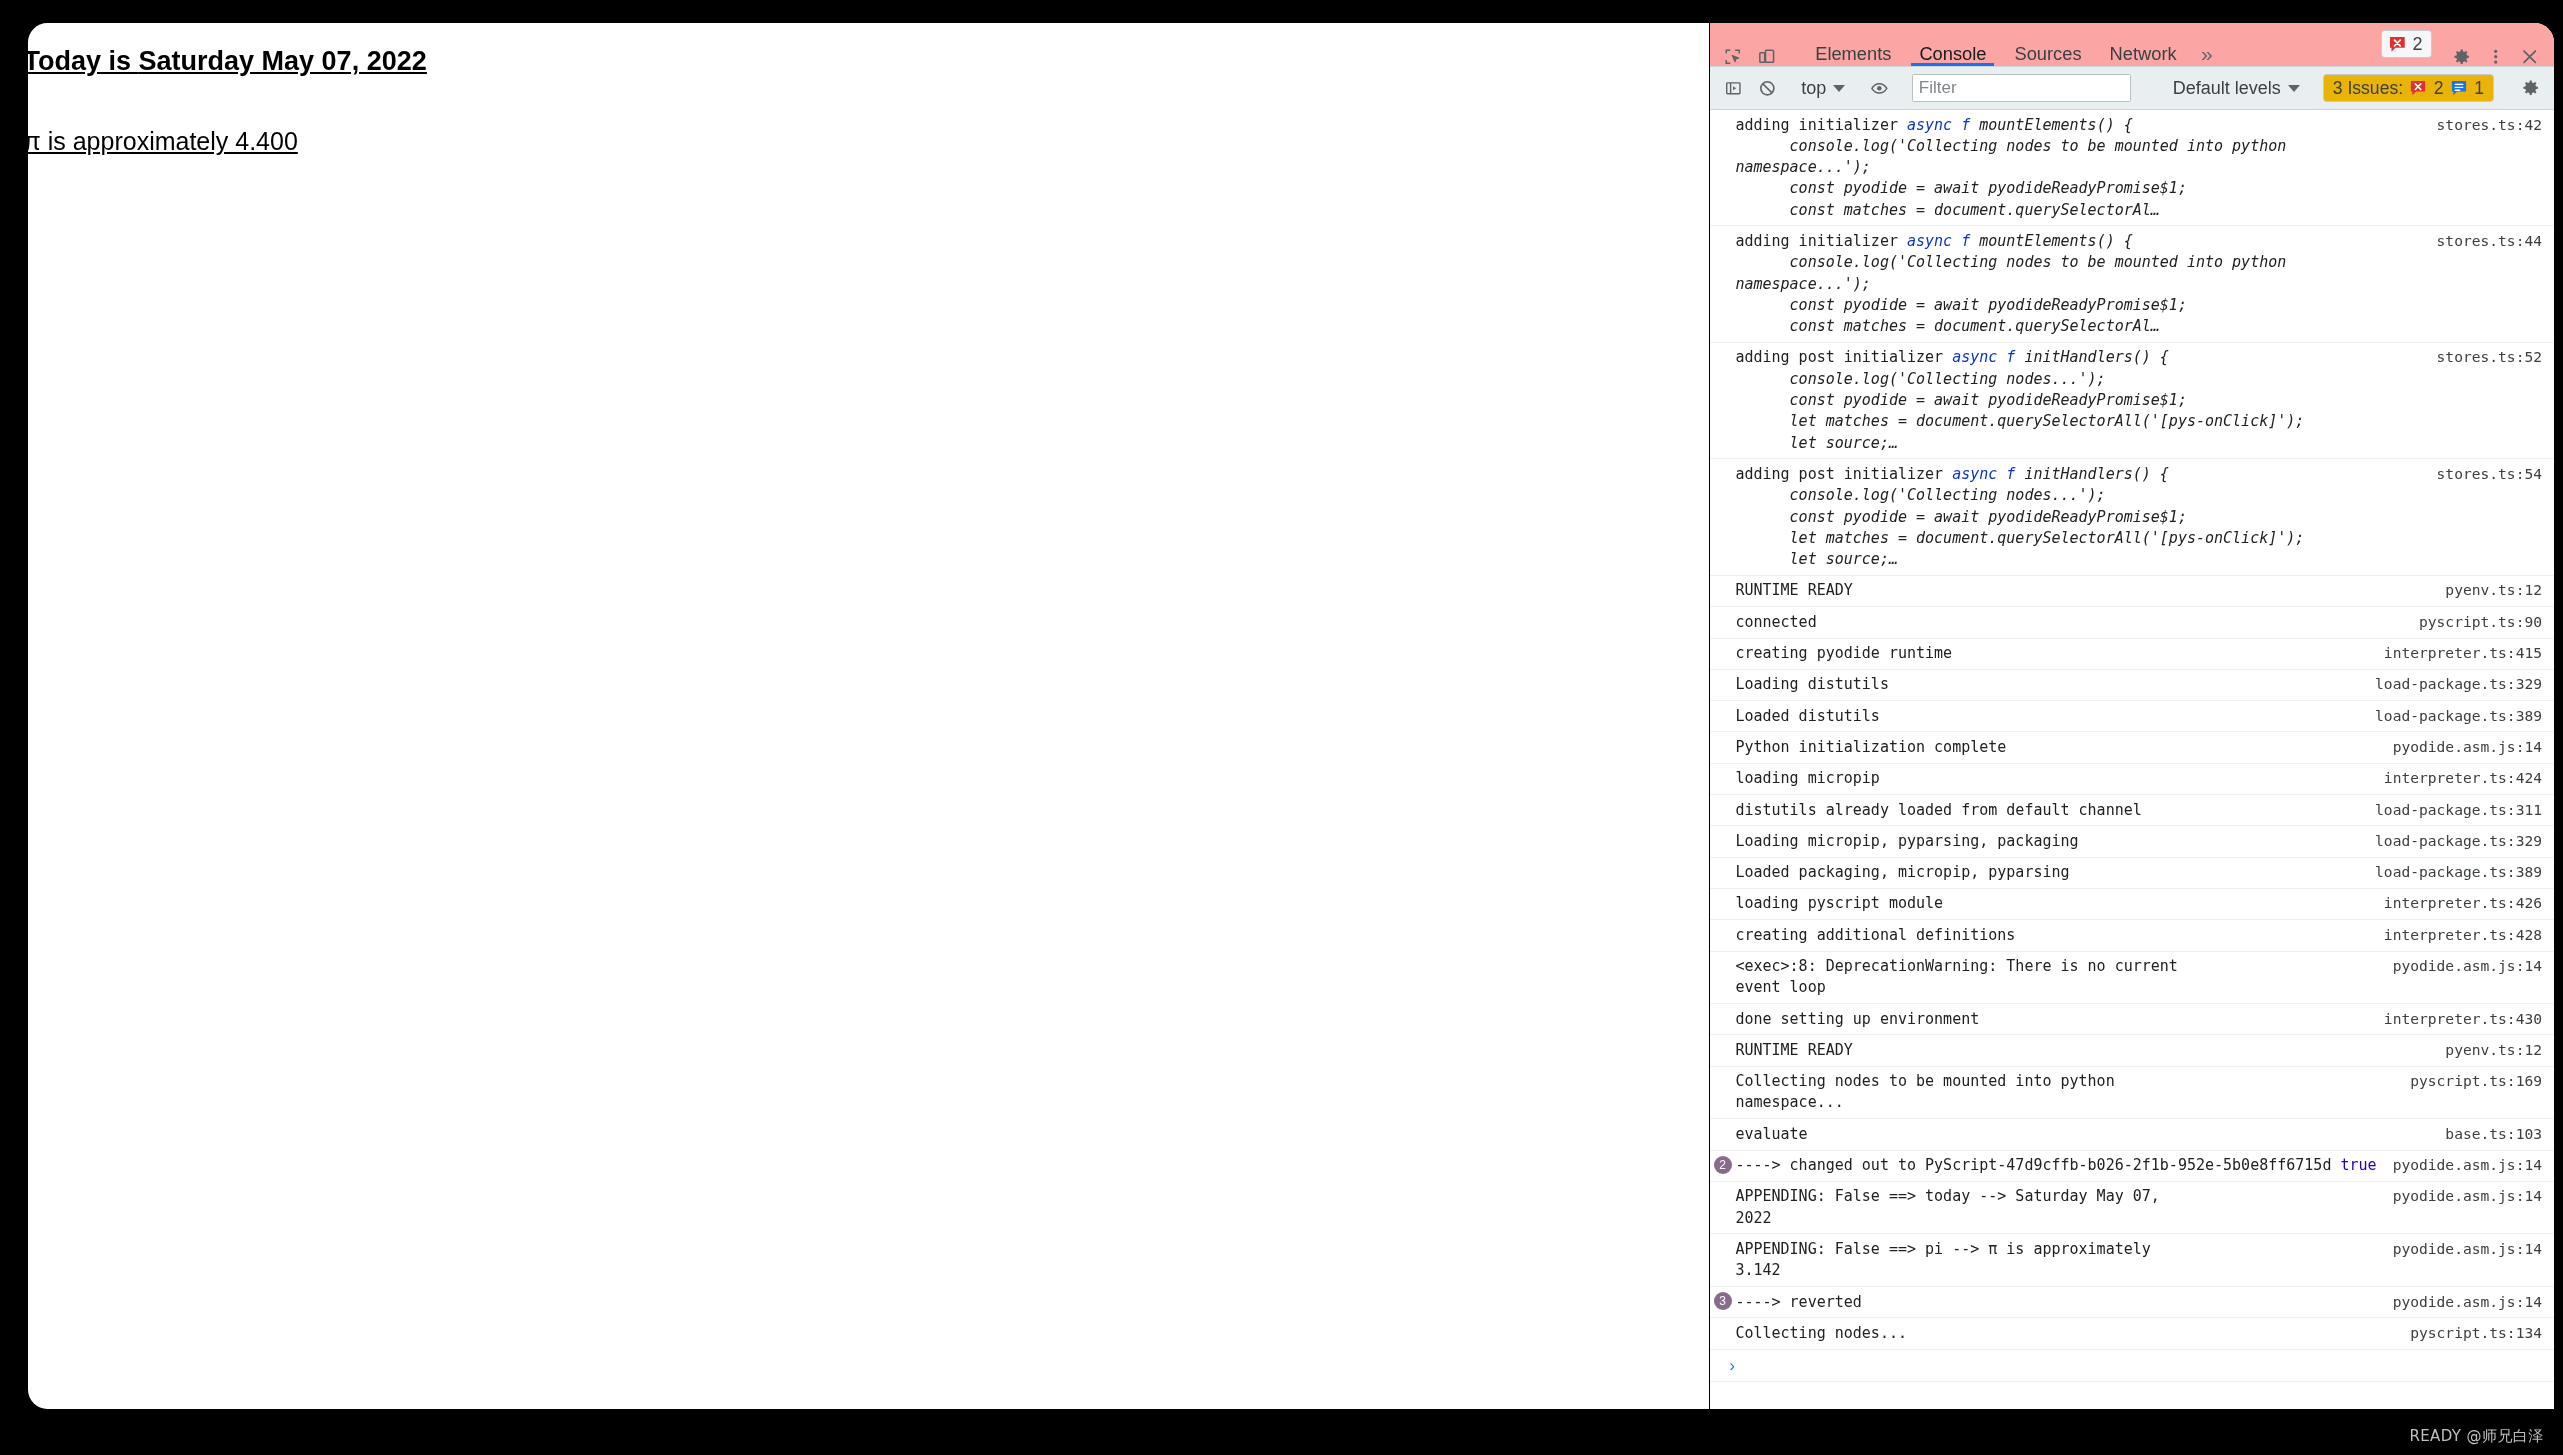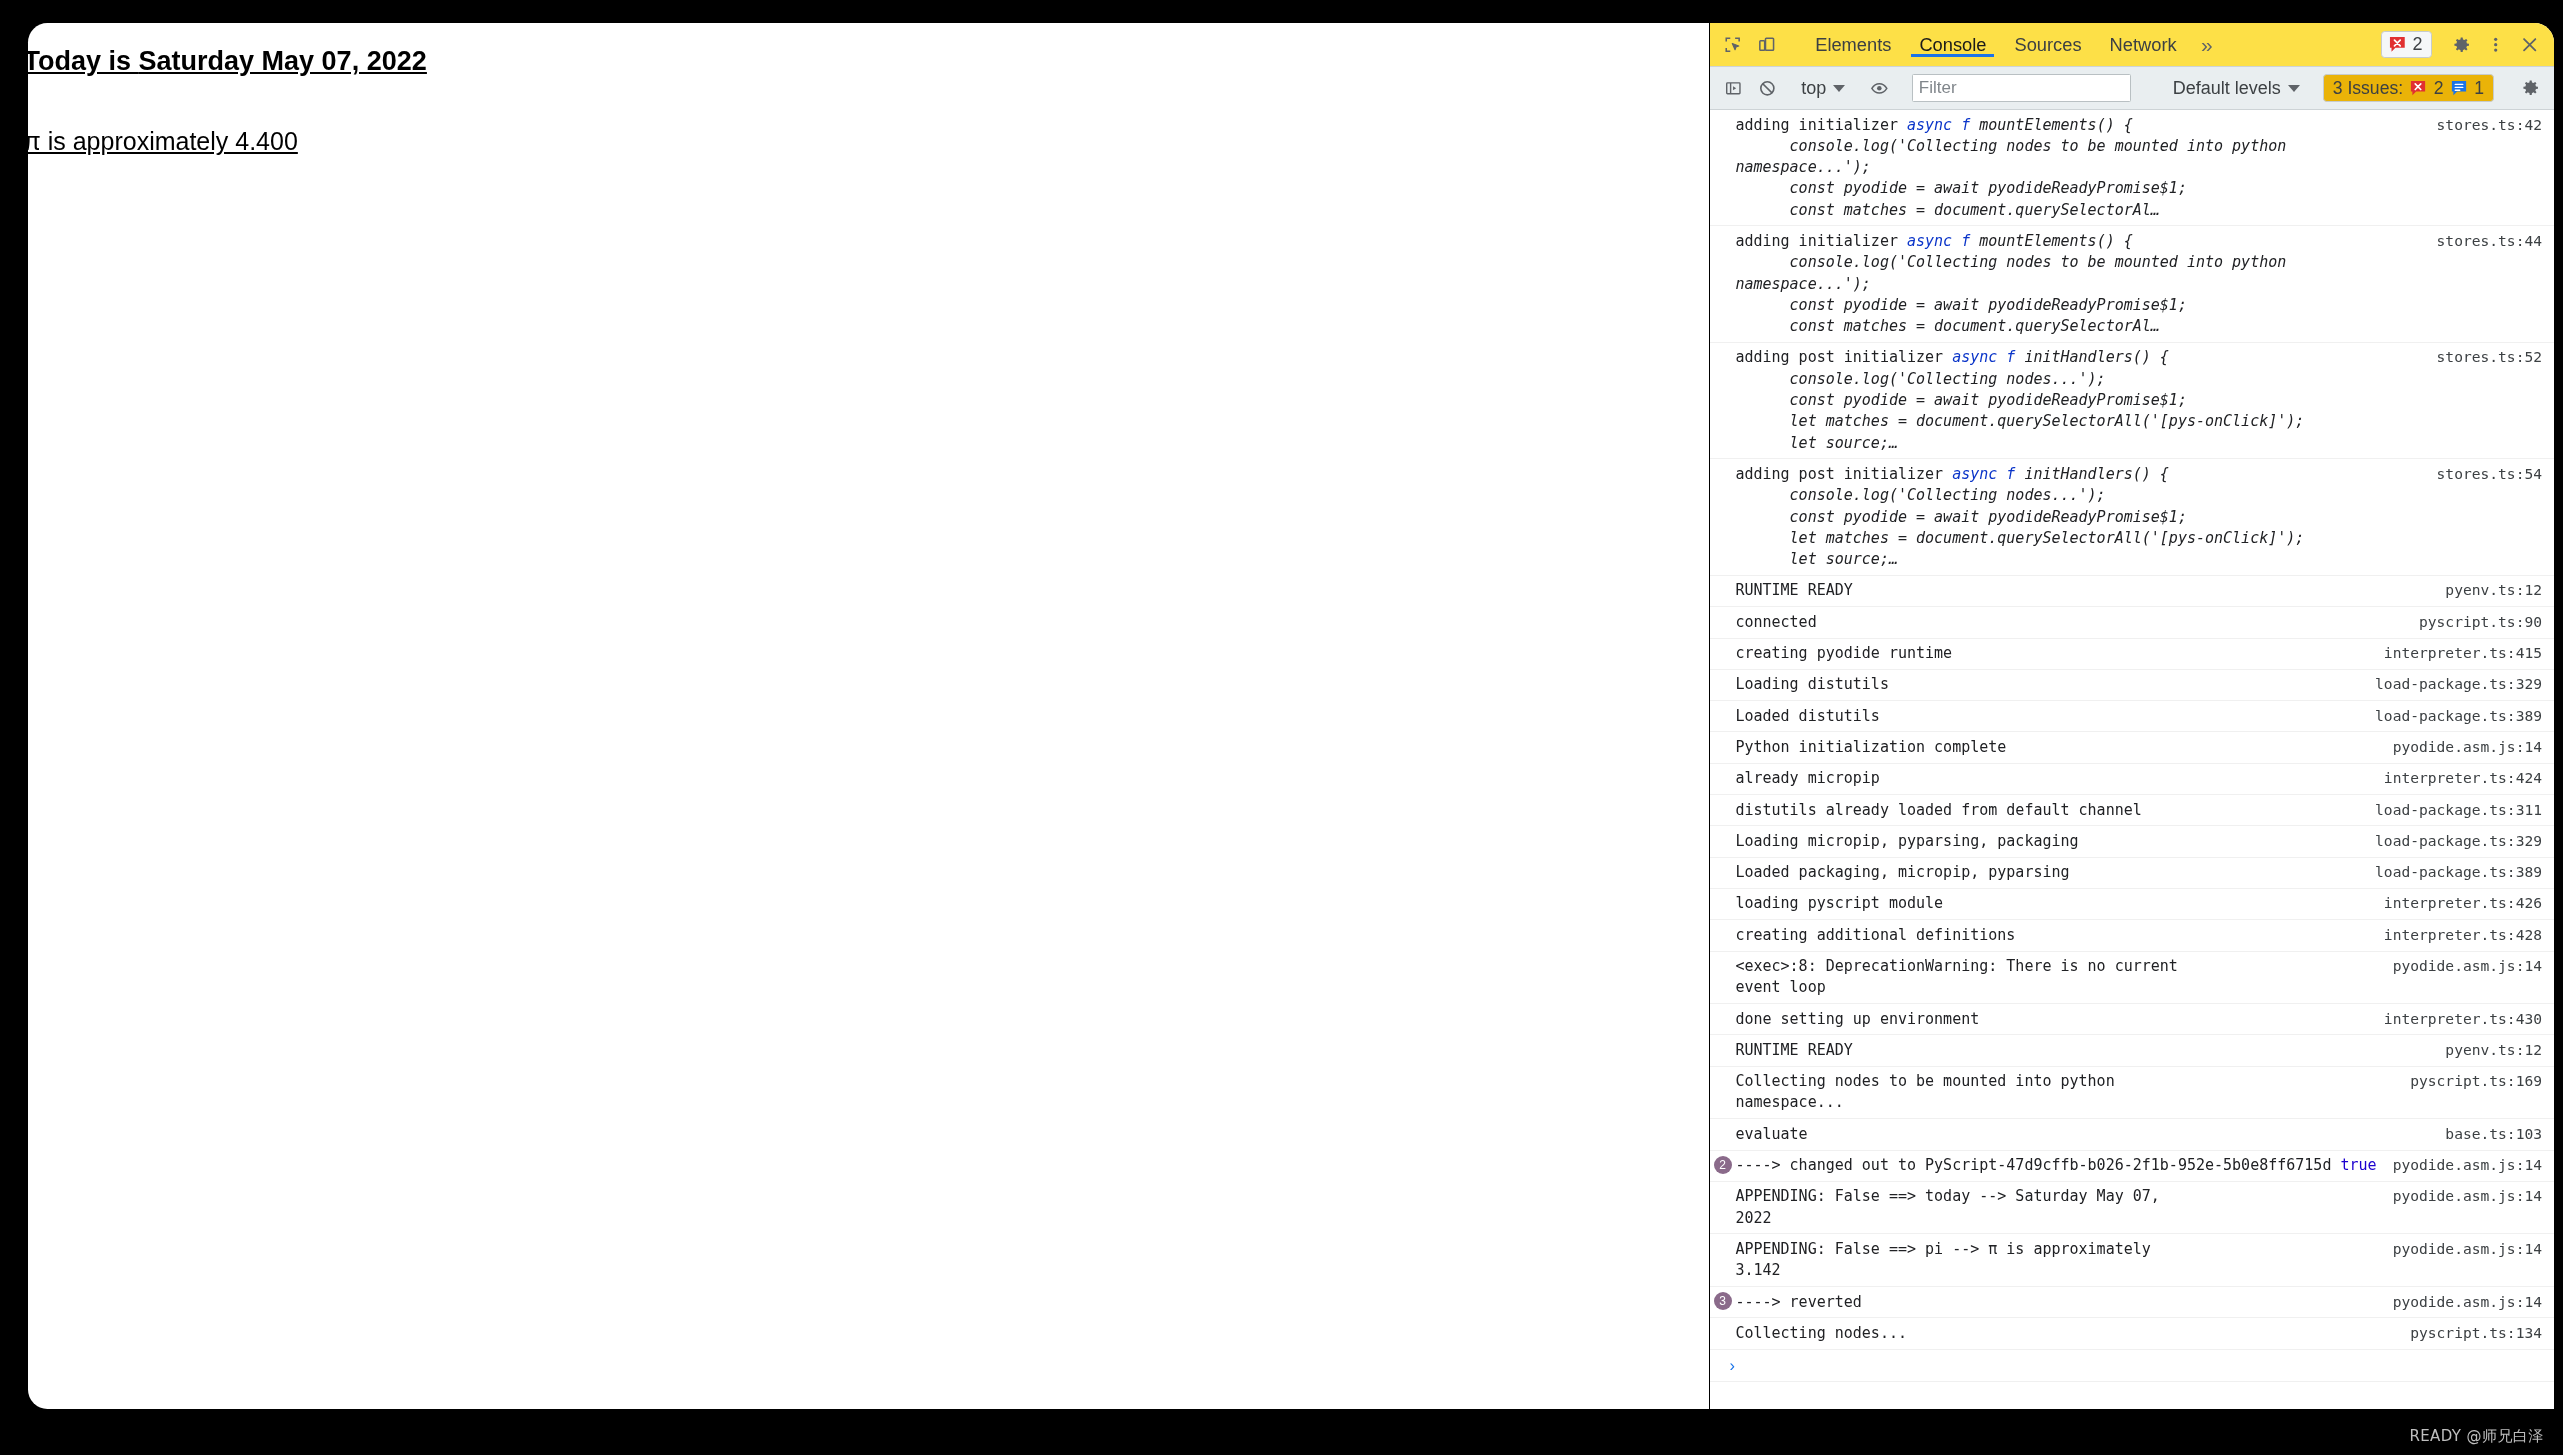--- a/index.html
+++ b/index.html
@@ -56,24 +56,24 @@
     border-top-right-radius: 19.4px;
     border-bottom-right-radius: 0px;
     overflow: hidden;
     display: flex;
     flex-direction: column;
   }
 
   
   .dt-tabbar {
     height: 43px;
-    background: #fde047;
+    background: #fca5a5;
     border-bottom: 0.7px solid #cdd3d6;
     display: flex;
-    align-items: center;
+    align-items: flex-end;
     flex: 0 0 auto;
     position: relative;
   }
   .icon-btn {
     width: 34px;
     display: flex; align-items: center; justify-content: center;
     cursor: pointer;
   }
   .icon-btn:first-child { margin-left: 6px; }
   .vsep {
@@ -410,21 +410,21 @@
         </div>
         <div class="row">
           <div class="msg">Loaded distutils</div>
           <a class="src">load-package.ts:389</a>
         </div>
         <div class="row">
           <div class="msg">Python initialization complete</div>
           <a class="src">pyodide.asm.js:14</a>
         </div>
         <div class="row">
-          <div class="msg">already micropip</div>
+          <div class="msg">loading micropip</div>
           <a class="src">interpreter.ts:424</a>
         </div>
         <div class="row">
           <div class="msg">distutils already loaded from default channel</div>
           <a class="src">load-package.ts:311</a>
         </div>
         <div class="row">
           <div class="msg">Loading micropip, pyparsing, packaging</div>
           <a class="src">load-package.ts:329</a>
         </div>

